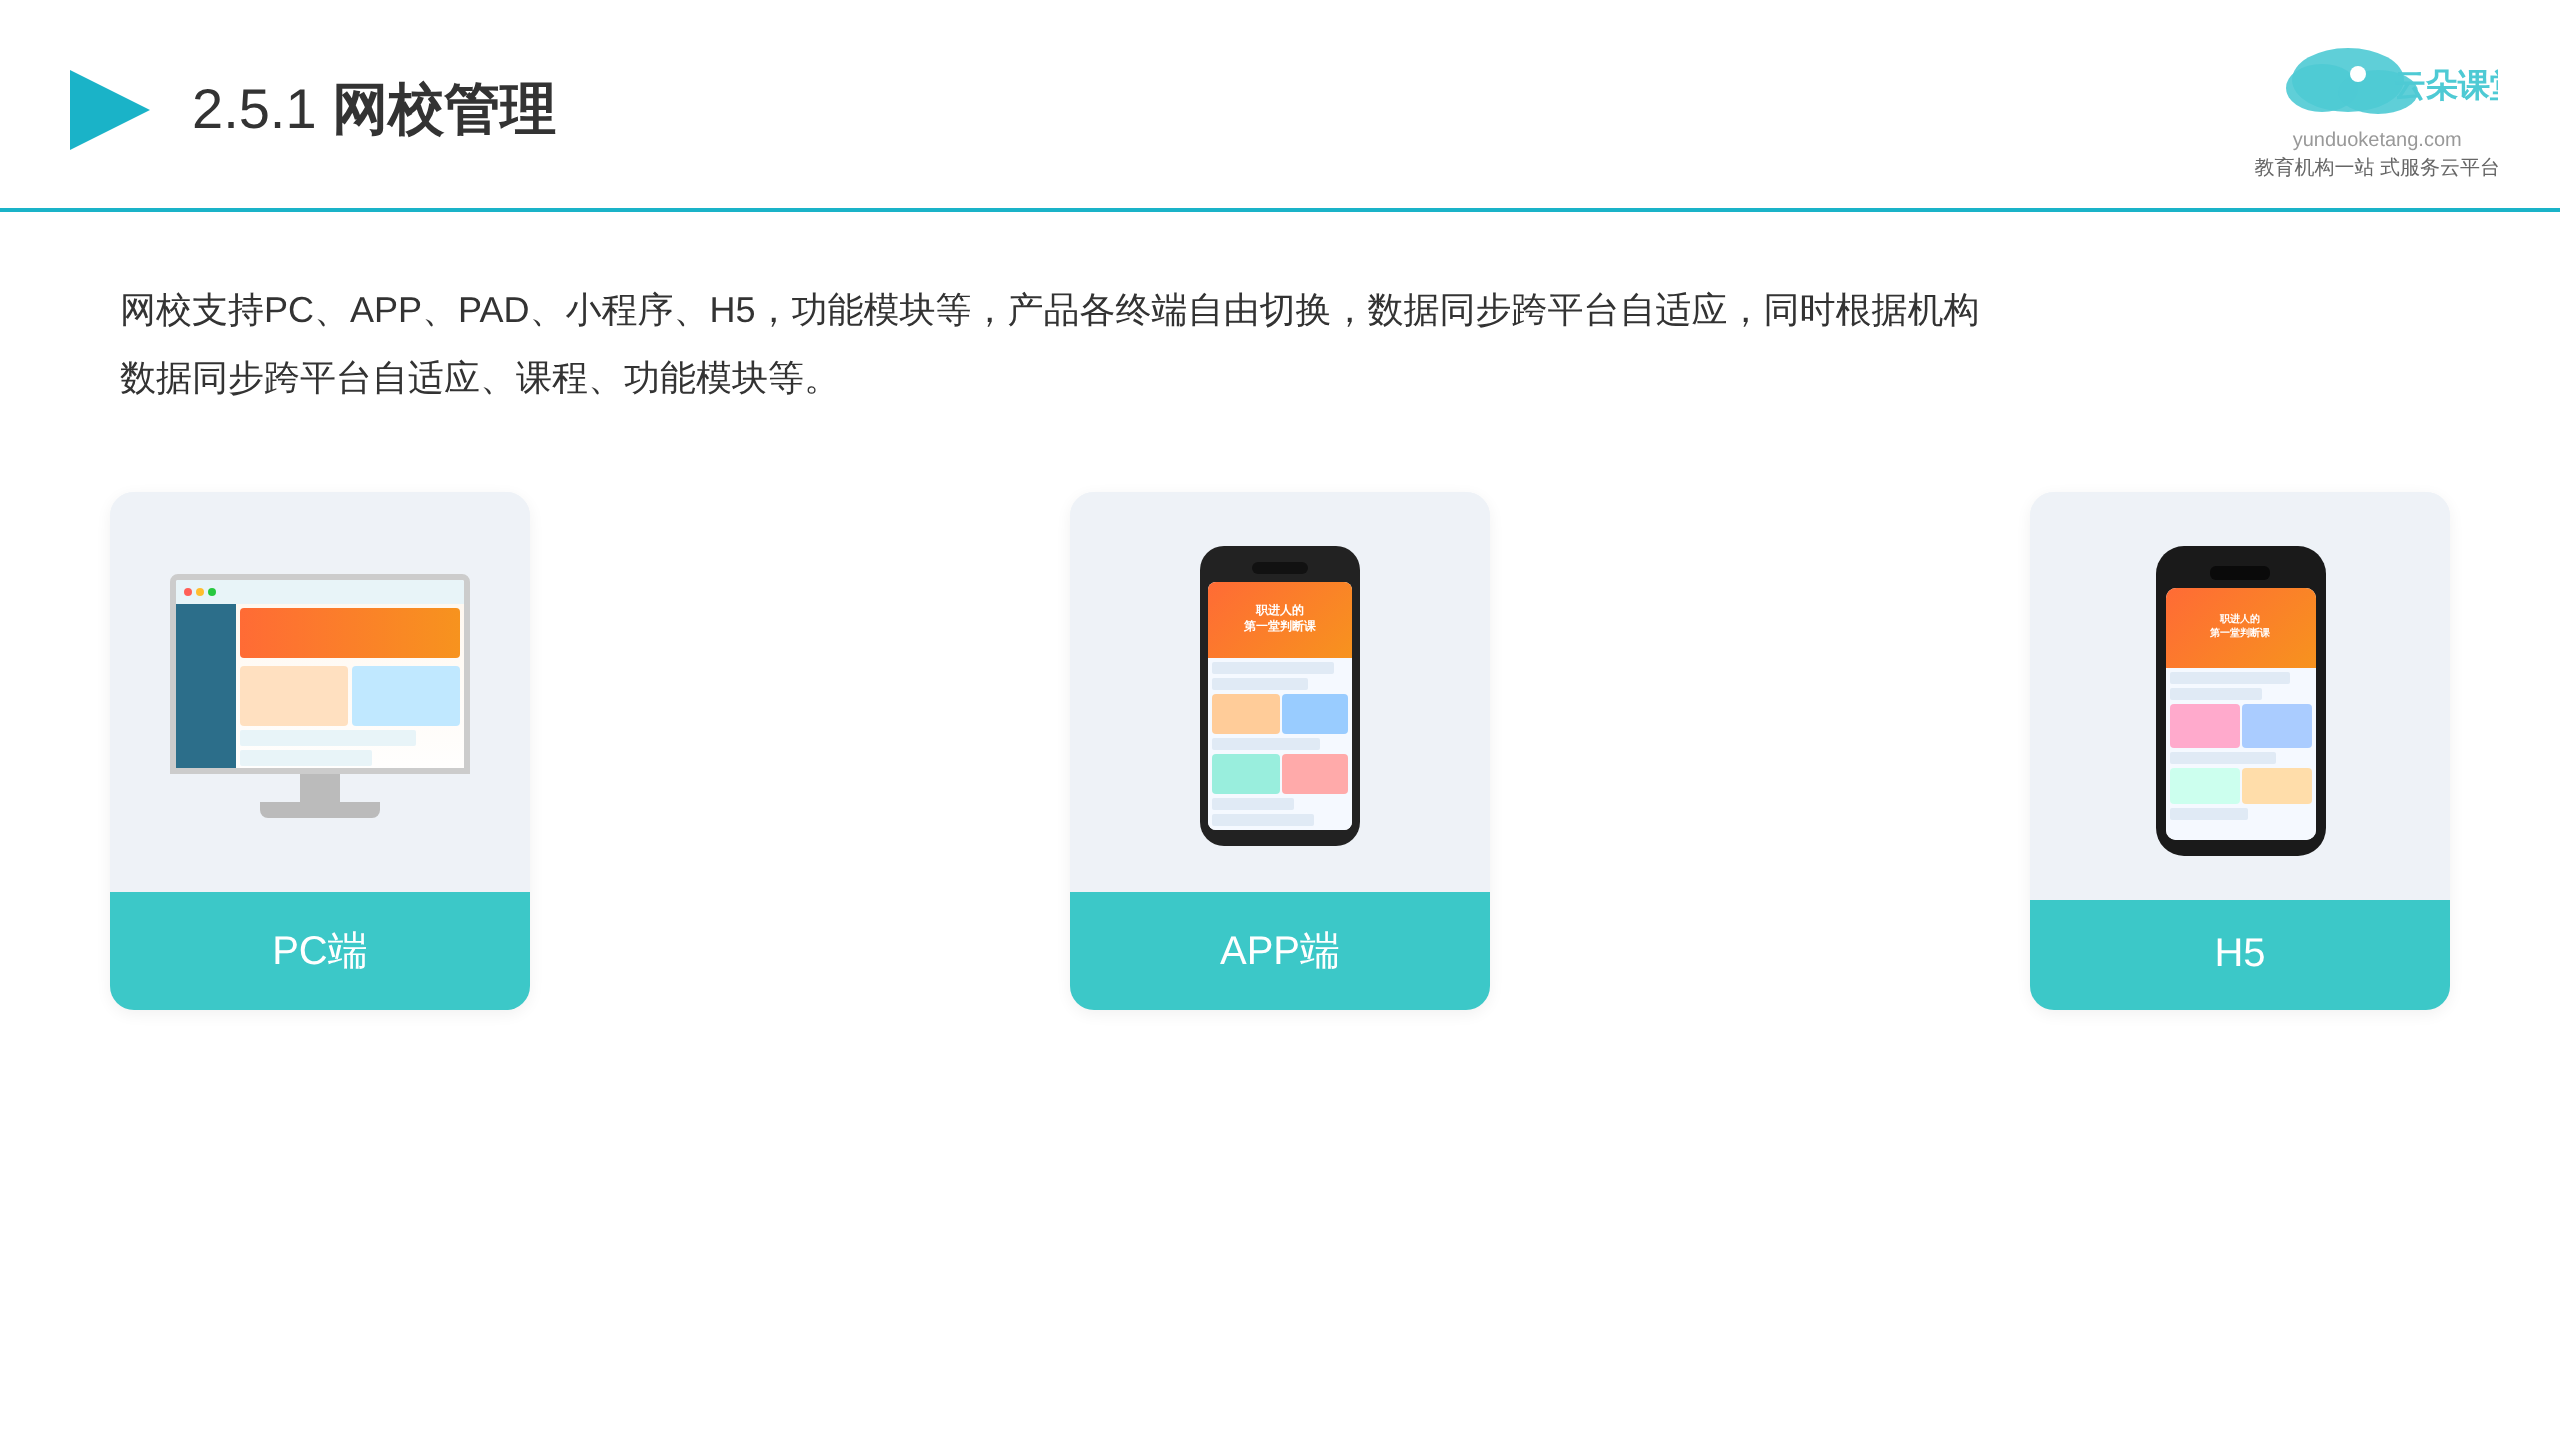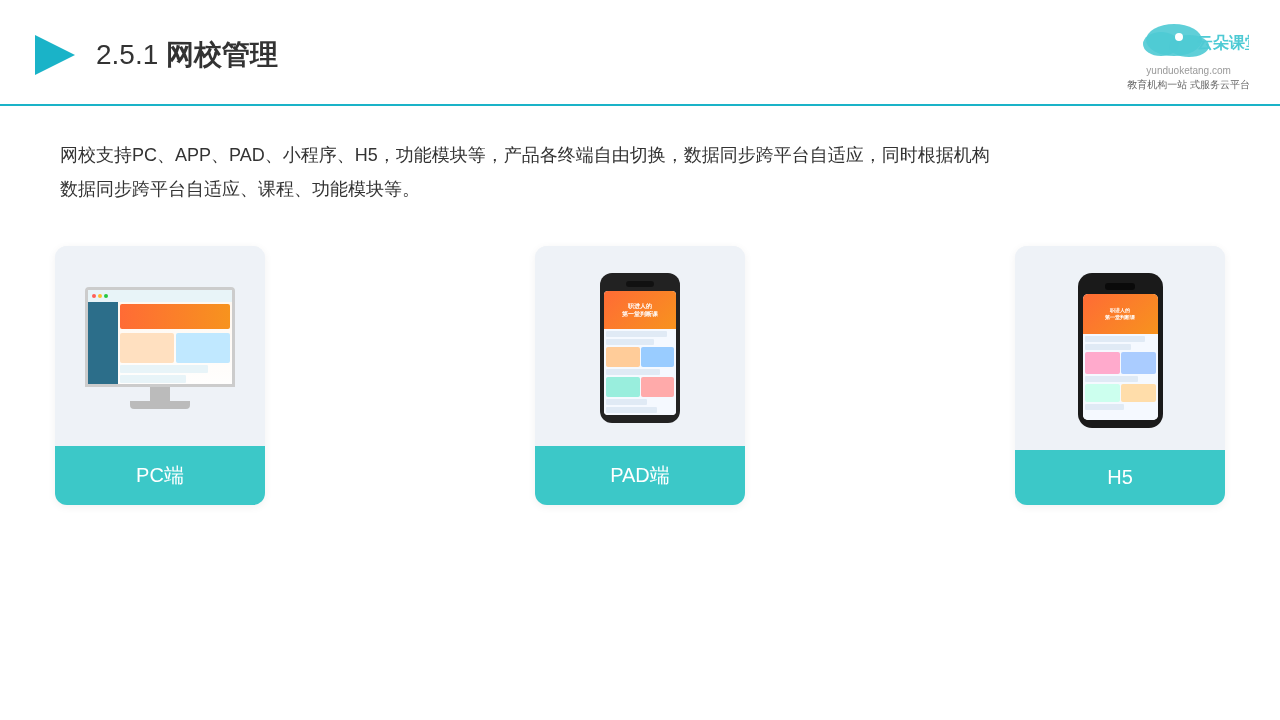--- a/index.html
+++ b/index.html
@@ -405,21 +405,21 @@
                 <div class="phone-mini-card" style="background:#99eedd;"></div>
                 <div class="phone-mini-card" style="background:#ffaaaa;"></div>
               </div>
               <div class="phone-row" style="width:60%;"></div>
               <div class="phone-row" style="width:75%;"></div>
             </div>
           </div>
         </div>
       </div>
     </div>
-    <div class="card-label">PAD端</div>
+    <div class="card-label">APP端</div>
   </div>
 
 
 
   <div class="card">
     <div class="card-image-area">
       <div class="phone-wide">
         <div class="phone-wide-notch"></div>
         <div class="phone-wide-screen">
           <div style="height:40px;background:linear-gradient(135deg,#ff6b35,#f7931e);display:flex;align-items:center;justify-content:center;">

